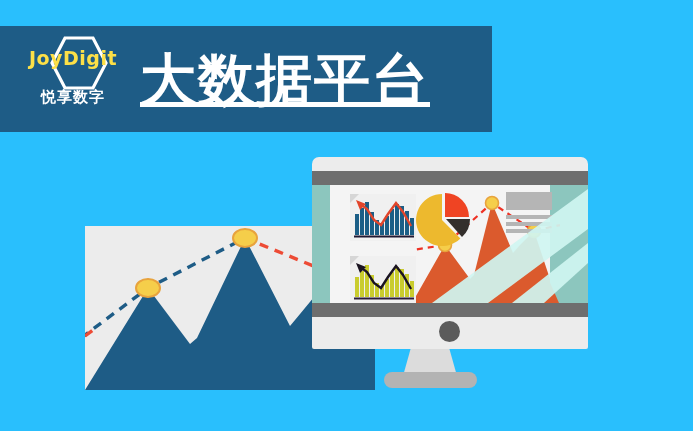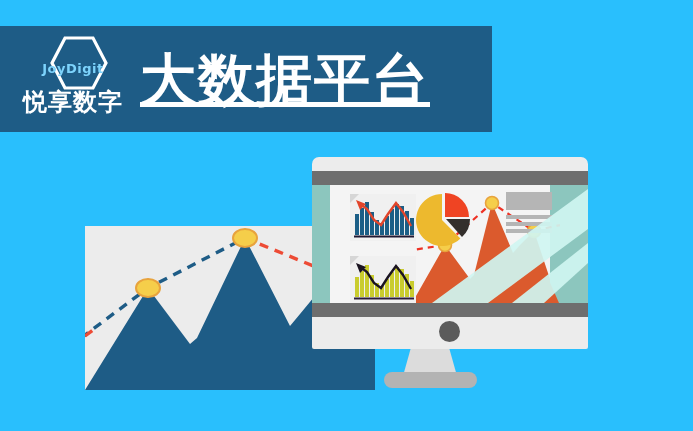--- a/index.html
+++ b/index.html
@@ -39,41 +39,41 @@
   #logo-hexagon {
     position: absolute;
     left: 32px;
     top: 2px;
     width: 58px;
     height: 54px;
   }
   #logo-wordmark {
     position: absolute;
     left: 0px;
-    top: 28px;
+    top: 15px;
     width: 110px;
     text-align: center;
-    color: #7dd3fc;
+    color: #fde047;
     font-family: "DejaVu Sans", sans-serif;
     font-weight: bold;
-    font-size: 13px;
+    font-size: 19px;
     letter-spacing: 0.5px;
     line-height: 1;
     white-space: nowrap;
   }
   #logo-subtext {
     position: absolute;
     left: 0px;
     top: 56px;
     width: 110px;
     text-align: center;
     color: #FFFFFF;
     font-family: "DejaVu Sans", sans-serif;
     font-weight: bold;
-    font-size: 24px;
+    font-size: 15px;
     letter-spacing: 1px;
     line-height: 1;
     white-space: nowrap;
   }
   #banner-title {
     position: absolute;
     left: 140px;
     top: 20px;
     color: #FFFFFF;
     font-family: "DejaVu Sans", sans-serif;

